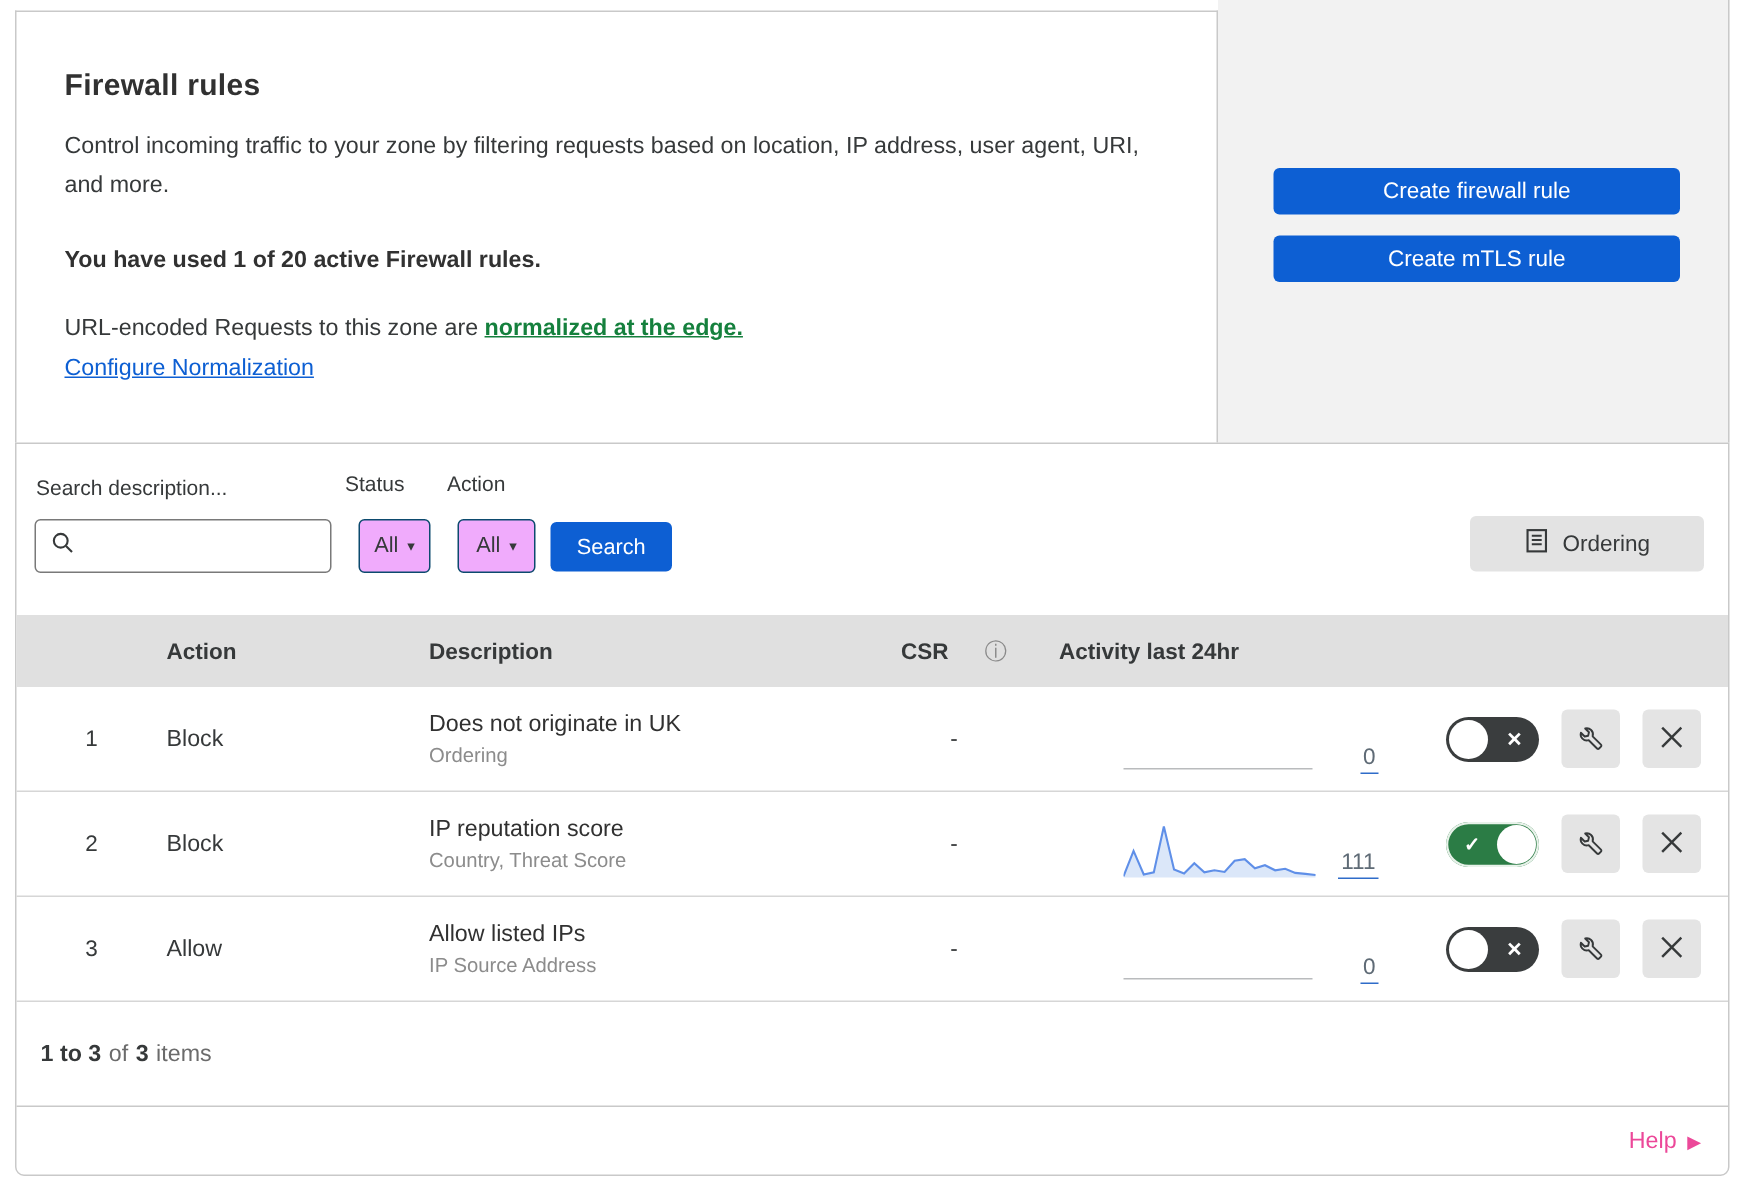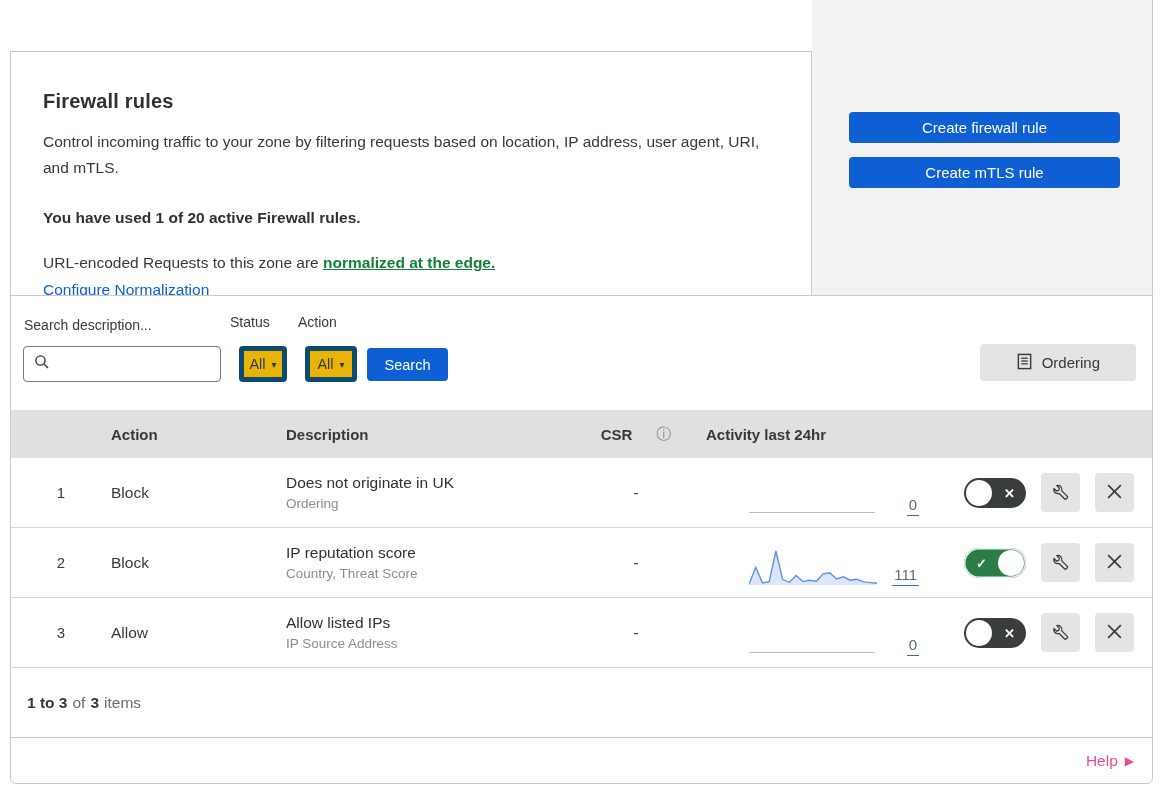--- a/index.html
+++ b/index.html
@@ -2,21 +2,21 @@
 <html><head>
 <meta charset="utf-8">
 <style>
   * { margin:0; padding:0; box-sizing:border-box; }
   html,body { width:1161px; height:791px; background:#ffffff;
               font-family:"Liberation Sans", sans-serif; color:#36393a; }
   .page { position:relative; width:1161px; height:791px; overflow:hidden; }
 
   
   .header-card { position:absolute; left:10px; top:7px; width:802px; height:288px;
-                 background:#fff; border:1px solid #c9c9c9; border-bottom:none; padding:38px 40px 0 32px;margin-top:44px; }
+                 background:#fff; border:1px solid #c9c9c9; border-bottom:none; padding:38px 40px 0 32px; }
   .page-title { font-size:20px; font-weight:700; color:#313131; letter-spacing:.2px; }
   .page-desc { margin-top:16px; font-size:15.5px; line-height:26px; color:#36393a; max-width:720px; }
   .usage-line { margin-top:28px; font-size:15.5px; font-weight:700; color:#313131; }
   .norm-line { margin-top:27px; font-size:15.5px; color:#36393a; }
   .norm-line b { color:#15803d;text-decoration:underline; }
   .text-link { display:inline-block; margin-top:9px; font-size:15.5px; color:#0d5fd3;
                text-decoration:underline; cursor:pointer; }
 
   
   .actions-panel { position:absolute; left:812px; top:0; width:341px; height:295px;
@@ -35,22 +35,22 @@
   .filter-bar { position:relative; height:114px; }
   .fld-label { position:absolute; font-size:14px; color:#36393a; }
   .lbl-search { left:13px; top:21px; }
   .lbl-status { left:219px; top:18px; }
   .lbl-action { left:287px; top:18px; }
   .search-box { position:absolute; left:12px; top:50px; width:198px; height:36px;
                 border:1px solid #797979; border-radius:4px; background:#fff;
                 display:flex; align-items:center; padding-left:10px; cursor:text; }
   .search-box input { border:none; outline:none; width:150px; font-size:14px;
                       font-family:inherit; margin-left:8px; }
-  .dropdown { position:absolute; top:50px; height:36px; border:5px solid #0c4a6e; border-radius:4px;
-              background:#eab308; display:flex; align-items:center; justify-content:center; gap:6px;
+  .dropdown { position:absolute; top:50px; height:36px; border:1px solid #0c4a6e; border-radius:4px;
+              background:#f0abfc; display:flex; align-items:center; justify-content:center; gap:6px;
               font-size:14.5px; color:#36393a; cursor:pointer; }
   .dd-status { left:228px; width:48px; }
   .dd-action { left:294px; width:52px; }
   .caret { font-size:10px; color:#36393a; }
   .btn-search { position:absolute; left:356px; top:52px; width:81px; height:33px;
                 background:#0d5fd3; color:#fff; border:none; border-radius:4px;
                 font-size:14.5px; font-family:inherit; cursor:pointer; }
   .btn-ordering { position:absolute; right:16px; top:48px; height:37px; padding:0 36px;
                   background:#e3e3e3; color:#36393a; border:none; border-radius:4px;
                   font-size:15px; font-family:inherit; cursor:pointer;
@@ -99,21 +99,21 @@
   .help-link { color:#ec4899; font-size:15.5px; cursor:pointer; display:flex; align-items:center; gap:7px; }
   .help-arrow { font-size:12px; }
 </style>
 </head>
 <body>
 
 <div class="page">
 
   <section class="header-card">
     <h1 class="page-title">Firewall rules</h1>
-    <p class="page-desc">Control incoming traffic to your zone by filtering requests based on location, IP address, user agent, URI, and mTLS.</p>
+    <p class="page-desc">Control incoming traffic to your zone by filtering requests based on location, IP address, user agent, URI, and more.</p>
     <p class="usage-line">You have used 1 of 20 active Firewall rules.</p>
     <p class="norm-line"><span>URL-encoded Requests to this zone are </span><b>normalized at the edge.</b></p>
     <a class="text-link">Configure Normalization</a>
   </section>
 
   <aside class="actions-panel">
     <button class="btn-primary btn-create-fw">Create firewall rule</button>
     <button class="btn-primary btn-create-mtls">Create mTLS rule</button>
   </aside>
 

